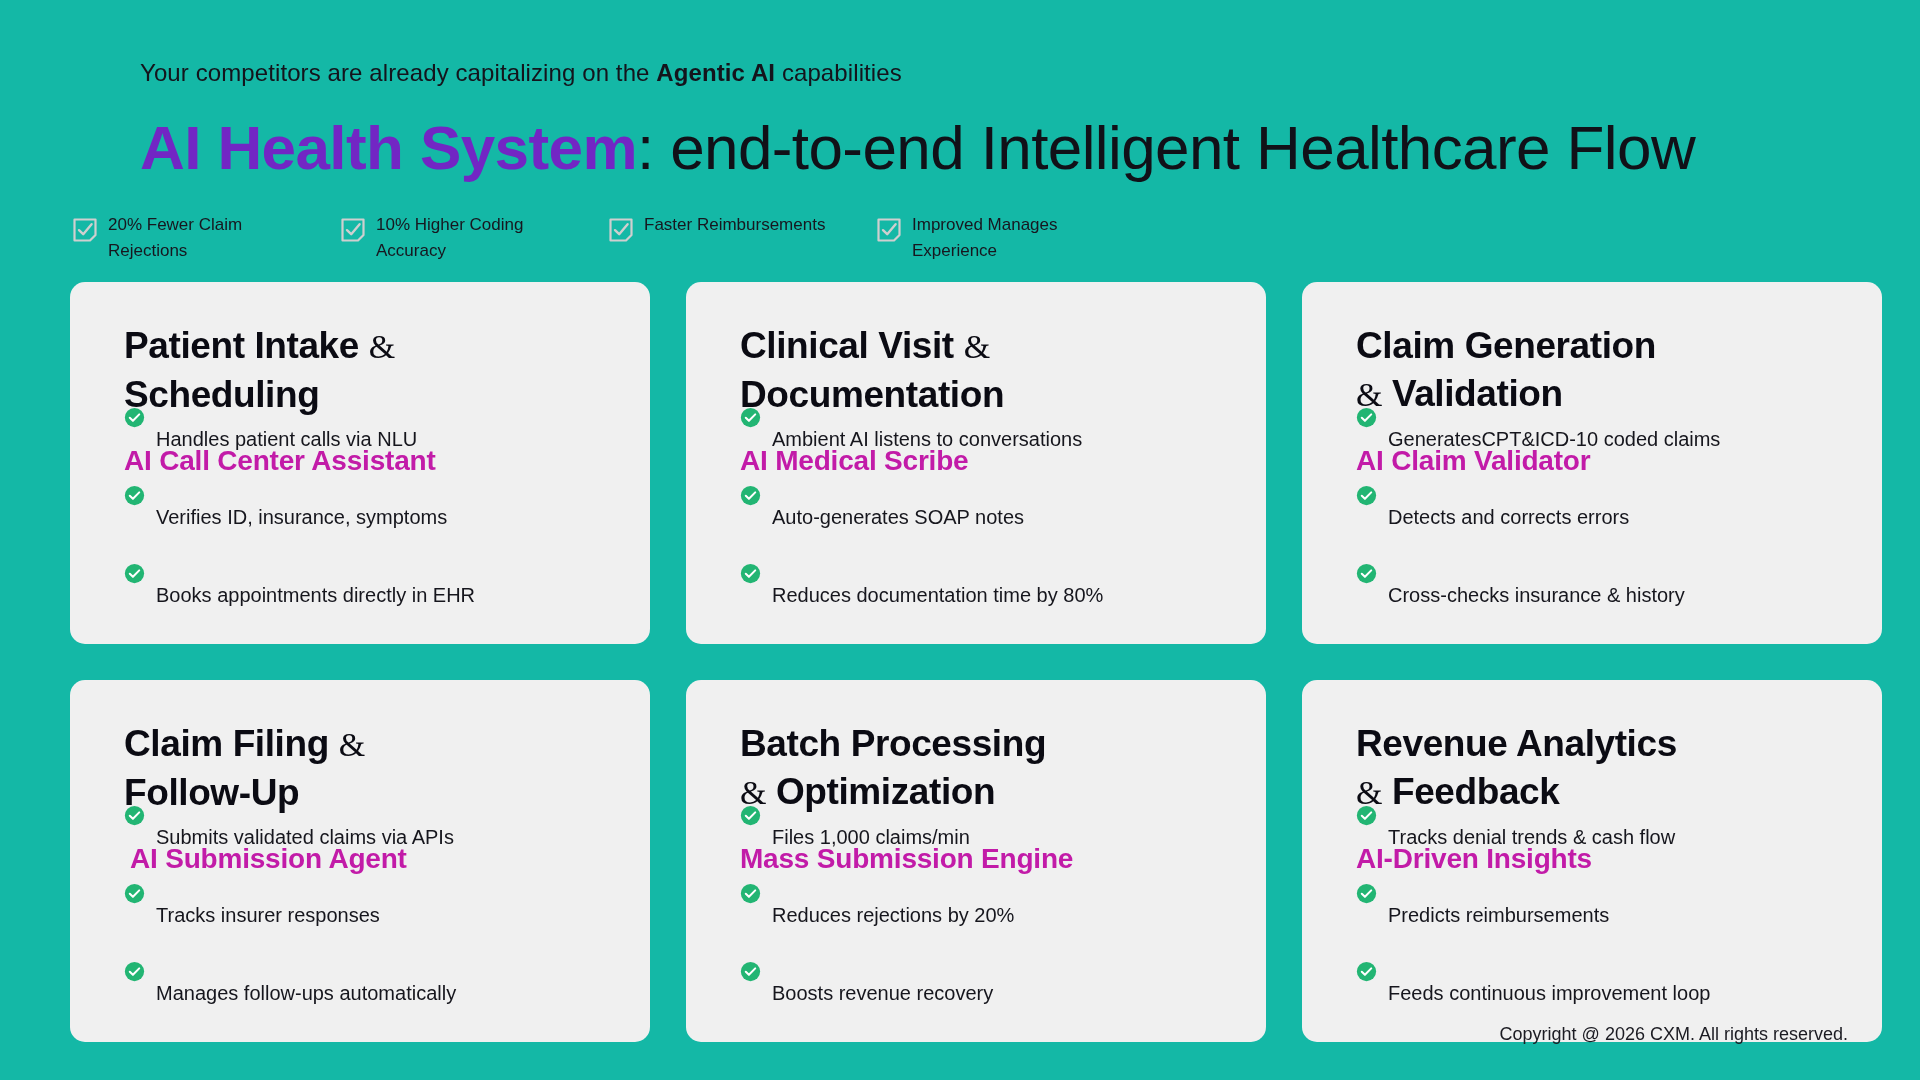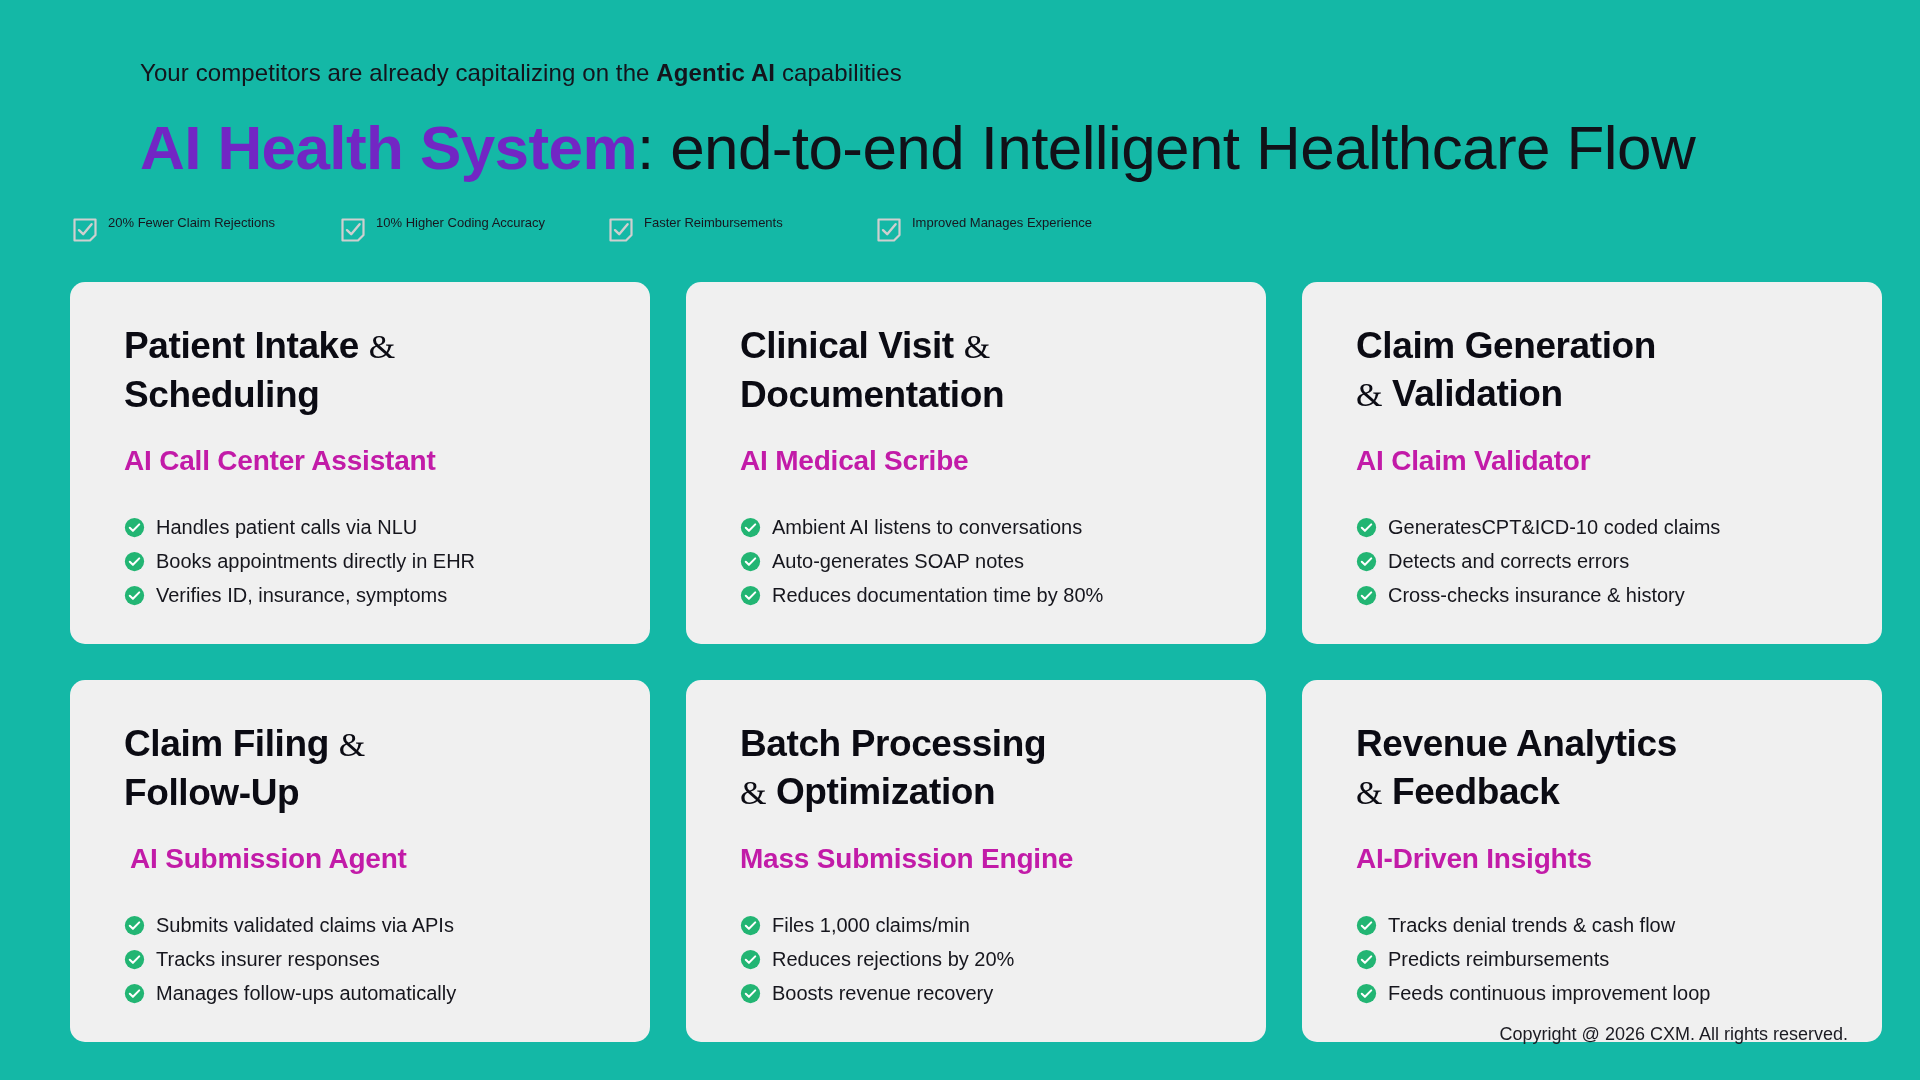--- a/index.html
+++ b/index.html
@@ -65,22 +65,22 @@
     width: 268px;
   }
   .stat .cb {
     flex: 0 0 auto;
     width: 26px;
     height: 26px;
     margin-top: 5px;
   }
   .stat .cb svg { display: block; }
   .stat-label {
-    font-size: 13px;
-    line-height: 21px;
+    font-size: 17px;
+    line-height: 26px;
     color: #17171f;
     max-width: 190px;
   }
 
   
   .grid {
     position: absolute;
     left: 70px;
     top: 282px;
     width: 1784px;
@@ -144,20 +144,21 @@
     width: 21px;
     height: 21px;
   }
   .tick svg { display: block; }
 
   .bullet-text {
     font-size: 20px;
     line-height: 26px;
     color: #16161d;
     white-space: nowrap;
+    margin-top: 44px;
   }
 
   
   .footer {
     position: absolute;
     right: 72px;
     bottom: 34px;
     font-size: 18px;
     line-height: 24px;
     color: #1b1b22;
@@ -239,30 +240,30 @@
           </span>
           <span class="bullet-text">Handles patient calls via NLU</span>
         </li>
         <li>
           <span class="tick">
             <svg width="21" height="21" viewBox="0 0 24 24">
               <circle cx="12" cy="12" r="11" fill="#22B573"></circle>
               <path d="M6.6 12.3 L10.2 15.8 L17.4 8.4" fill="none" stroke="#ffffff" stroke-width="2.3" stroke-linecap="round" stroke-linejoin="round"></path>
             </svg>
           </span>
+          <span class="bullet-text">Verifies ID, insurance, symptoms</span>
+        </li>
+        <li>
+          <span class="tick">
+            <svg width="21" height="21" viewBox="0 0 24 24">
+              <circle cx="12" cy="12" r="11" fill="#22B573"></circle>
+              <path d="M6.6 12.3 L10.2 15.8 L17.4 8.4" fill="none" stroke="#ffffff" stroke-width="2.3" stroke-linecap="round" stroke-linejoin="round"></path>
+            </svg>
+          </span>
           <span class="bullet-text">Books appointments directly in EHR</span>
-        </li>
-        <li>
-          <span class="tick">
-            <svg width="21" height="21" viewBox="0 0 24 24">
-              <circle cx="12" cy="12" r="11" fill="#22B573"></circle>
-              <path d="M6.6 12.3 L10.2 15.8 L17.4 8.4" fill="none" stroke="#ffffff" stroke-width="2.3" stroke-linecap="round" stroke-linejoin="round"></path>
-            </svg>
-          </span>
-          <span class="bullet-text">Verifies ID, insurance, symptoms</span>
         </li>
       </ul>
     </div>
 
     <div class="card">
       <div class="card-head">
         <span>Clinical Visit </span><span class="amp">&amp;</span><br>
         <span>Documentation</span>
       </div>
       <div class="card-sub">AI Medical Scribe</div>

